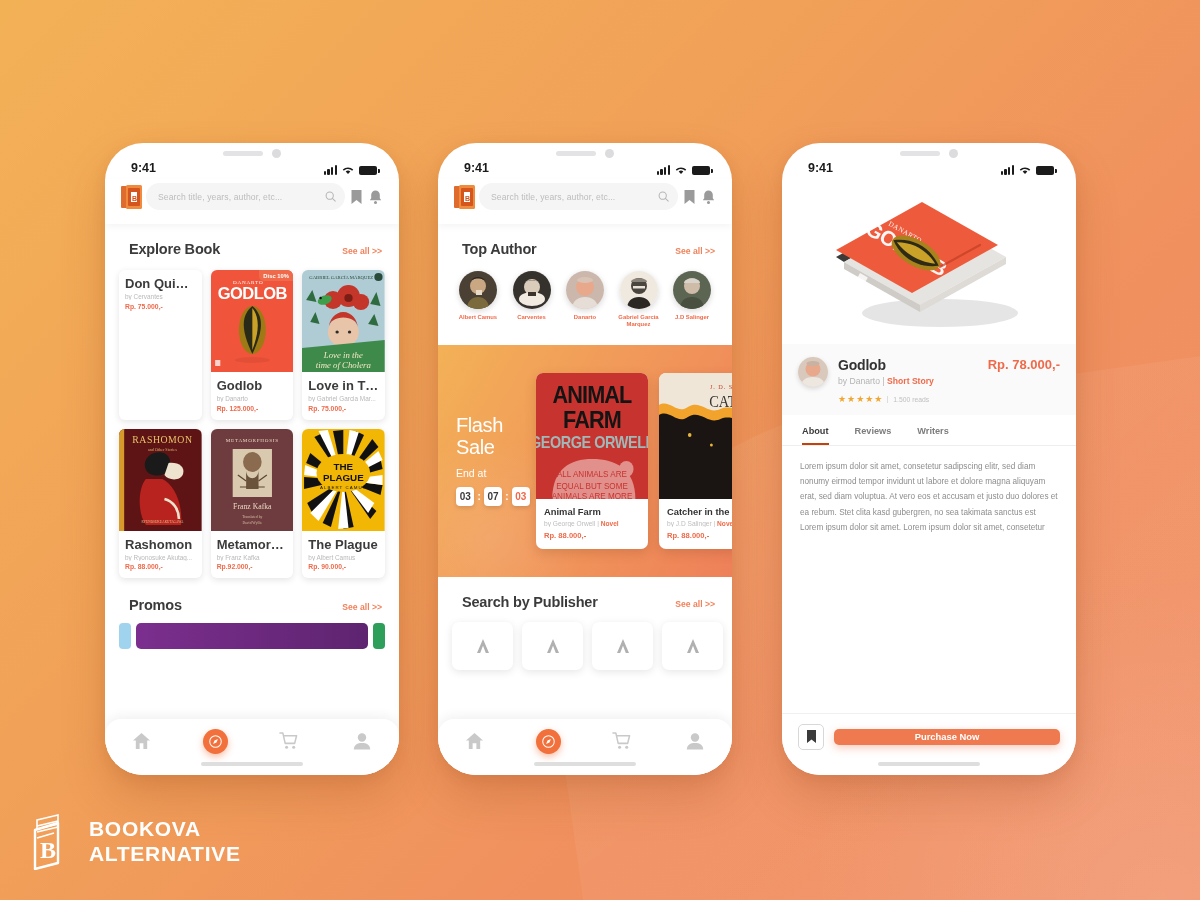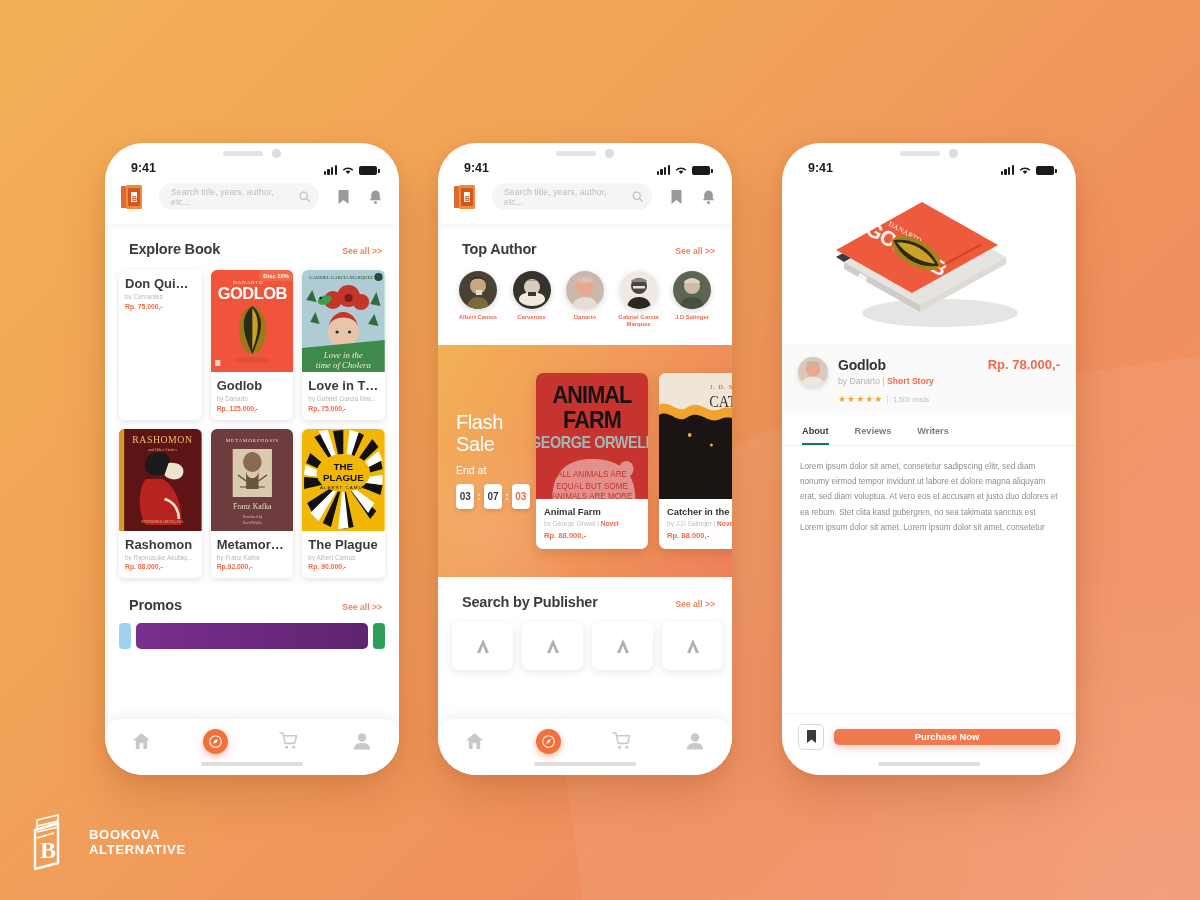--- a/index.html
+++ b/index.html
@@ -24,21 +24,21 @@
     pointer-events: none;
   }
 
   
   .logo-wrap {
     position: absolute; left: 28px; bottom: 30px;
     display: flex; align-items: center; gap: 13px;
   }
   .logo-mark { width: 48px; height: 56px; flex: none; }
   .logo-text {
-    color: #fff; font-weight: bold; font-size: 13px;
+    color: #fff; font-weight: bold; font-size: 21px;
     letter-spacing: 0.7px; line-height: 1.18;
   }
 
   
   .phone {
     position: absolute; top: 143px;
     width: 294px; height: 632px;
     background: #ffffff;
     border-radius: 38px;
     box-shadow: 0 22px 44px rgba(140,60,20,0.22), 0 4px 14px rgba(140,60,20,0.10);
@@ -74,21 +74,21 @@
   .battery::after { content:''; position:absolute; right:-3px; top:2.5px; width:2px; height:4px; background:#1b1b1b; border-radius:0 1px 1px 0;}
 
   .home-indicator {
     position: absolute; bottom: 9px; left: 50%; transform: translateX(-50%);
     width: 102px; height: 4.5px; border-radius: 3px; background: #dedede;
     z-index: 40;
   }
 
   
   .app-header {
-    display: flex; align-items: center; gap: 17px;
+    display: flex; align-items: center; gap: 4px;
     padding: 4px 16px 14px 16px; background: #fff;
     box-shadow: 0 3px 7px rgba(0,0,0,0.045);
     position: relative; z-index: 12;
   }
   .app-logo-icon { width: 21px; height: 24px; flex: none; }
   .search-box {
     flex: 1; height: 27px; background: #f5f5f5; border-radius: 14px;
     display: flex; align-items: center; padding: 0 9px 0 12px; gap: 5px;
   }
   .search-placeholder { flex:1; font-size: 8.6px; color: #bcbcbc; letter-spacing: .1px; }
@@ -169,21 +169,21 @@
   }
   .flash::after{
     content:''; position:absolute; left:-50px; bottom:-60px; width:200px; height:200px;
     background: radial-gradient(circle, rgba(255,255,255,0.10), rgba(255,255,255,0) 70%);
   }
   .flash-left { width: 92px; padding-left: 18px; color:#fff; position:relative; z-index:2;}
   .flash-title { font-size: 20px; line-height:1.08; letter-spacing:-.4px; }
   .flash-endat { font-size: 10.5px; margin-top: 9px; }
   .timer { display:flex; align-items:center; gap:3px; margin-top: 8px; }
   .tbox {
-    background:#fff; border-radius:4px; width:21px; height:25px;
+    background:#fff; border-radius:4px; width:21px; height:19px;
     display:flex; align-items:center; justify-content:center;
     font-size:10px; font-weight:bold; color:#3b3b3b;
     box-shadow:0 2px 4px rgba(0,0,0,.13);
   }
   .tbox.hot { color:#EF6A4A; }
   .tcolon { color:#fff; font-weight:bold; font-size:10px; }
   .flash-cards { display:flex; gap:11px; position:relative; z-index:2; padding-left: 6px; }
   .fs-card { width: 112px; background:#fff; border-radius:7px; overflow:hidden; box-shadow:0 4px 12px rgba(120,50,20,.20); flex:none;}
   .fs-cover { height: 126px; overflow:hidden; }
   .fs-meta { padding: 7px 8px 9px 8px; }
@@ -216,21 +216,21 @@
   .info-mid { flex:1; }
   .info-title { font-size: 14px; font-weight:bold; color:#333; letter-spacing:-.2px;}
   .info-by { font-size: 8.6px; color:#b4b4b4; margin-top:3px; }
   .info-by b { color:#EF6A4A; font-weight:600; }
   .info-price { font-size:13px; font-weight:bold; color:#EF6A4A; white-space:nowrap; }
   .rating-row { display:flex; align-items:center; gap:4px; margin-top:7px; padding-left:40px;}
   .stars { color:#F0A732; font-size: 9px; letter-spacing:1px; }
   .reads { font-size: 6.8px; color:#c0c0c0; border-left:1px solid #ddd; padding-left:5px; }
   .dtabs { display:flex; gap:26px; padding: 11px 20px 0 20px; background:#fff; border-bottom:1px solid #eee;}
   .dtab { font-size: 9.2px; color:#7d7d7d; padding-bottom: 7px; font-weight:600;}
-  .dtab.active { color:#3b3b3b; font-weight:bold; border-bottom:2px solid #0f766e; }
+  .dtab.active { color:#3b3b3b; font-weight:bold; border-bottom:2px solid #c2410c; }
   .about-text {
     padding: 13px 18px 0 18px; font-size: 8.2px; line-height: 1.85;
     color:#8d8d8d; text-align:left;
   }
   .buybar {
     position:absolute; left:0; right:0; bottom:0; height: 62px;
     background:#fff; border-top:1px solid #f0f0f0;
     display:flex; align-items:center; gap:10px; padding: 0 16px 16px 16px;
     z-index:35;
   }

